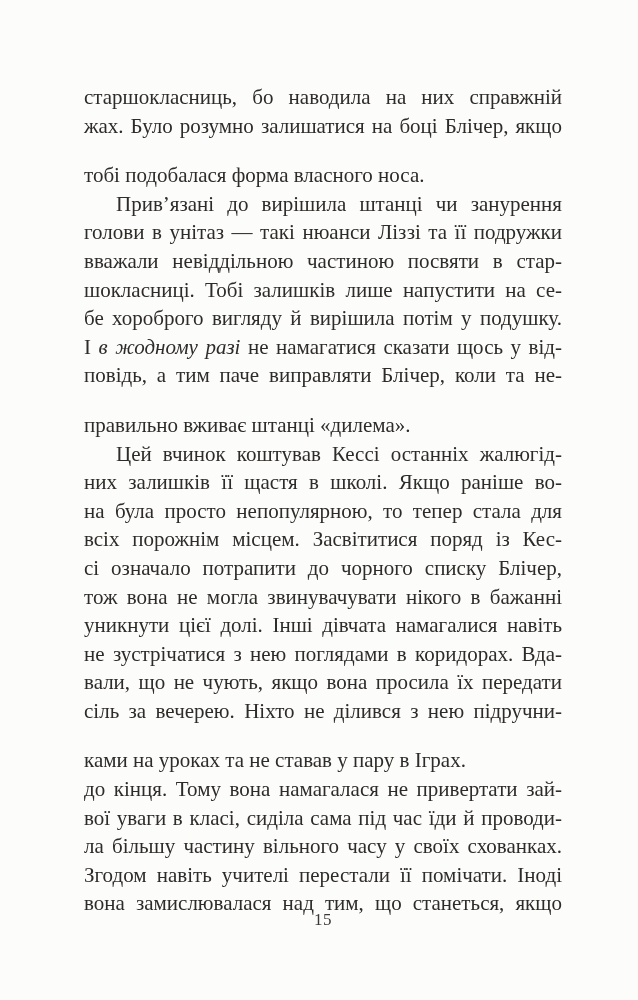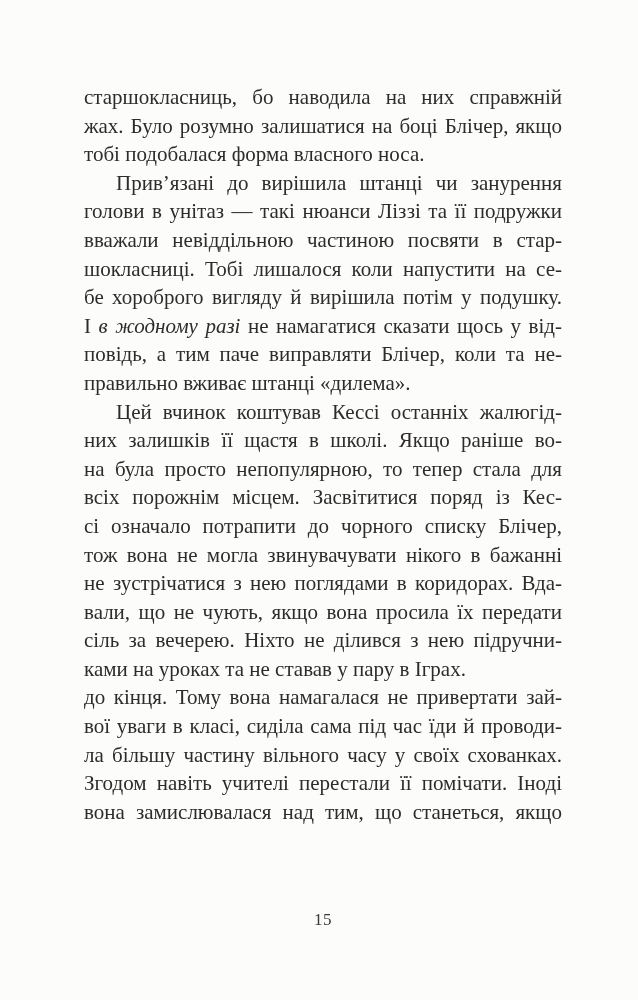--- a/index.html
+++ b/index.html
@@ -28,20 +28,21 @@
     line-height: 28.6px;
     -webkit-font-smoothing: antialiased;
   }
   .line {
     text-align: justify;
     text-align-last: justify;
   }
   .line.no-just {
     text-align: left;
     text-align-last: left;
+    margin-top: 21px;
   }
   .line.indent {
     text-indent: 32px;
   }
   .line i {
     font-style: italic;
   }
   .folio {
     position: absolute;
     top: 910px;
@@ -57,31 +58,32 @@
 <body>
 
 <div class="book-page">
   <main class="text-block">
       <div class="line"><span>старшокласниць, бо наводила на них справжній</span></div>
       <div class="line"><span>жах. Було розумно залишатися на боці Блічер, якщо</span></div>
       <div class="line no-just"><span>тобі подобалася форма власного носа.</span></div>
       <div class="line indent"><span>Прив’язані до вирішила штанці чи занурення</span></div>
       <div class="line"><span>голови в унітаз — такі нюанси Ліззі та її подружки</span></div>
       <div class="line"><span>вважали невіддільною частиною посвяти в стар-</span></div>
-      <div class="line"><span>шокласниці. Тобі лишалося коли напустити на се-</span></div>
+      <div class="line"><span>шокласниці. Тобі залишків лише напустити на се-</span></div>
       <div class="line"><span>бе хороброго вигляду й вирішила потім у подушку.</span></div>
       <div class="line"><span>І </span><i>в жодному разі</i><span> не намагатися сказати щось у від-</span></div>
       <div class="line"><span>повідь, а тим паче виправляти Блічер, коли та не-</span></div>
       <div class="line no-just"><span>правильно вживає штанці «дилема».</span></div>
       <div class="line indent"><span>Цей вчинок коштував Кессі останніх жалюгід-</span></div>
       <div class="line"><span>них залишків її щастя в школі. Якщо раніше во-</span></div>
       <div class="line"><span>на була просто непопулярною, то тепер стала для</span></div>
       <div class="line"><span>всіх порожнім місцем. Засвітитися поряд із Кес-</span></div>
       <div class="line"><span>сі означало потрапити до чорного списку Блічер,</span></div>
       <div class="line"><span>тож вона не могла звинувачувати нікого в бажанні</span></div>
+      <div class="line"><span>уникнути цієї долі. Інші дівчата намагалися навіть</span></div>
       <div class="line"><span>не зустрічатися з нею поглядами в коридорах. Вда-</span></div>
       <div class="line"><span>вали, що не чують, якщо вона просила їх передати</span></div>
       <div class="line"><span>сіль за вечерею. Ніхто не ділився з нею підручни-</span></div>
       <div class="line no-just"><span>ками на уроках та не ставав у пару в Іграх.</span></div>
       <div class="line"><span>до кінця. Тому вона намагалася не привертати зай-</span></div>
       <div class="line"><span>вої уваги в класі, сиділа сама під час їди й проводи-</span></div>
       <div class="line"><span>ла більшу частину вільного часу у своїх схованках.</span></div>
       <div class="line"><span>Згодом навіть учителі перестали її помічати. Іноді</span></div>
       <div class="line"><span>вона замислювалася над тим, що станеться, якщо</span></div>
     </main>

